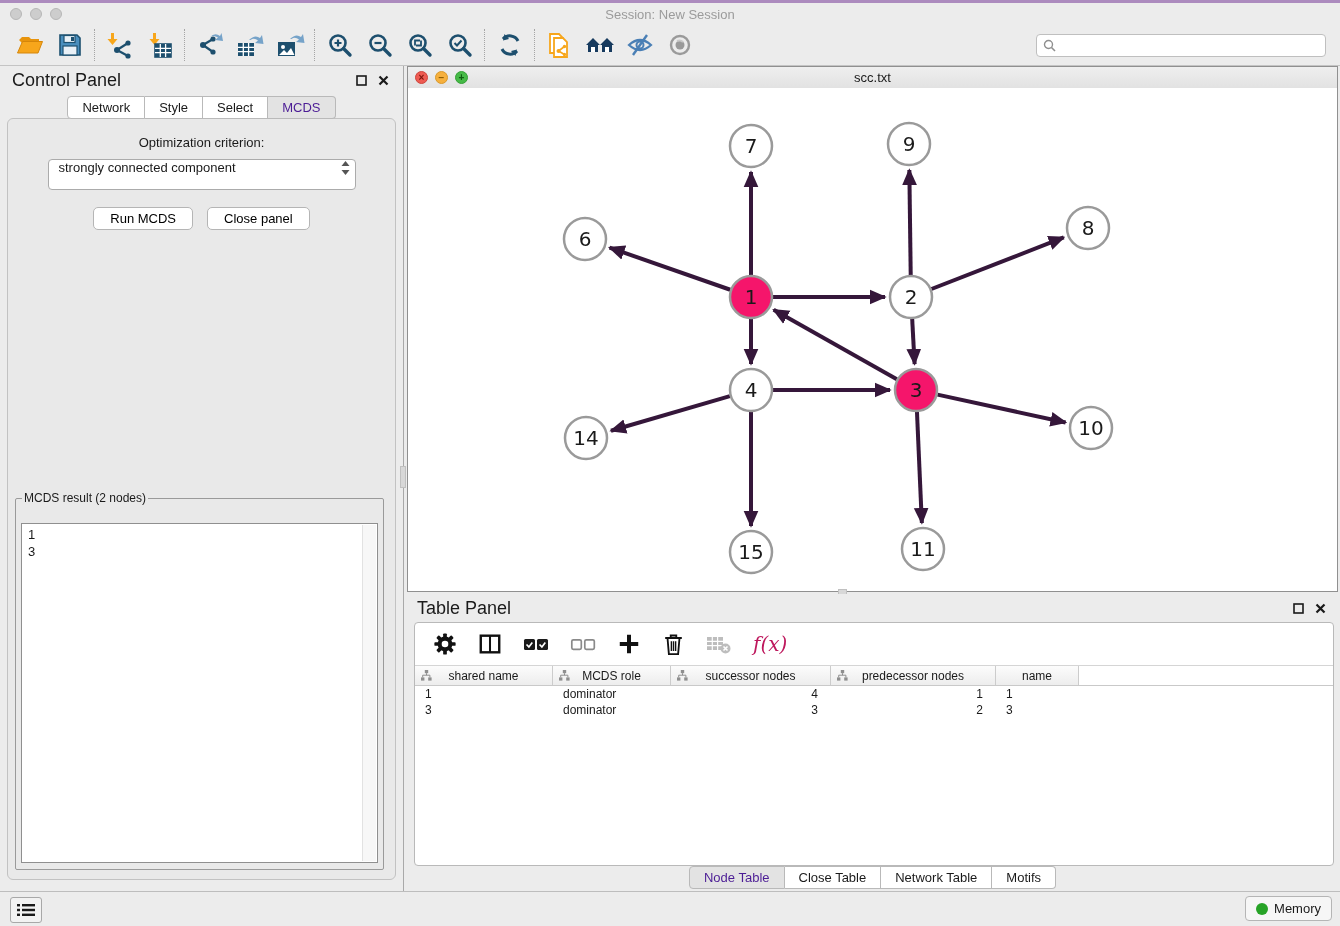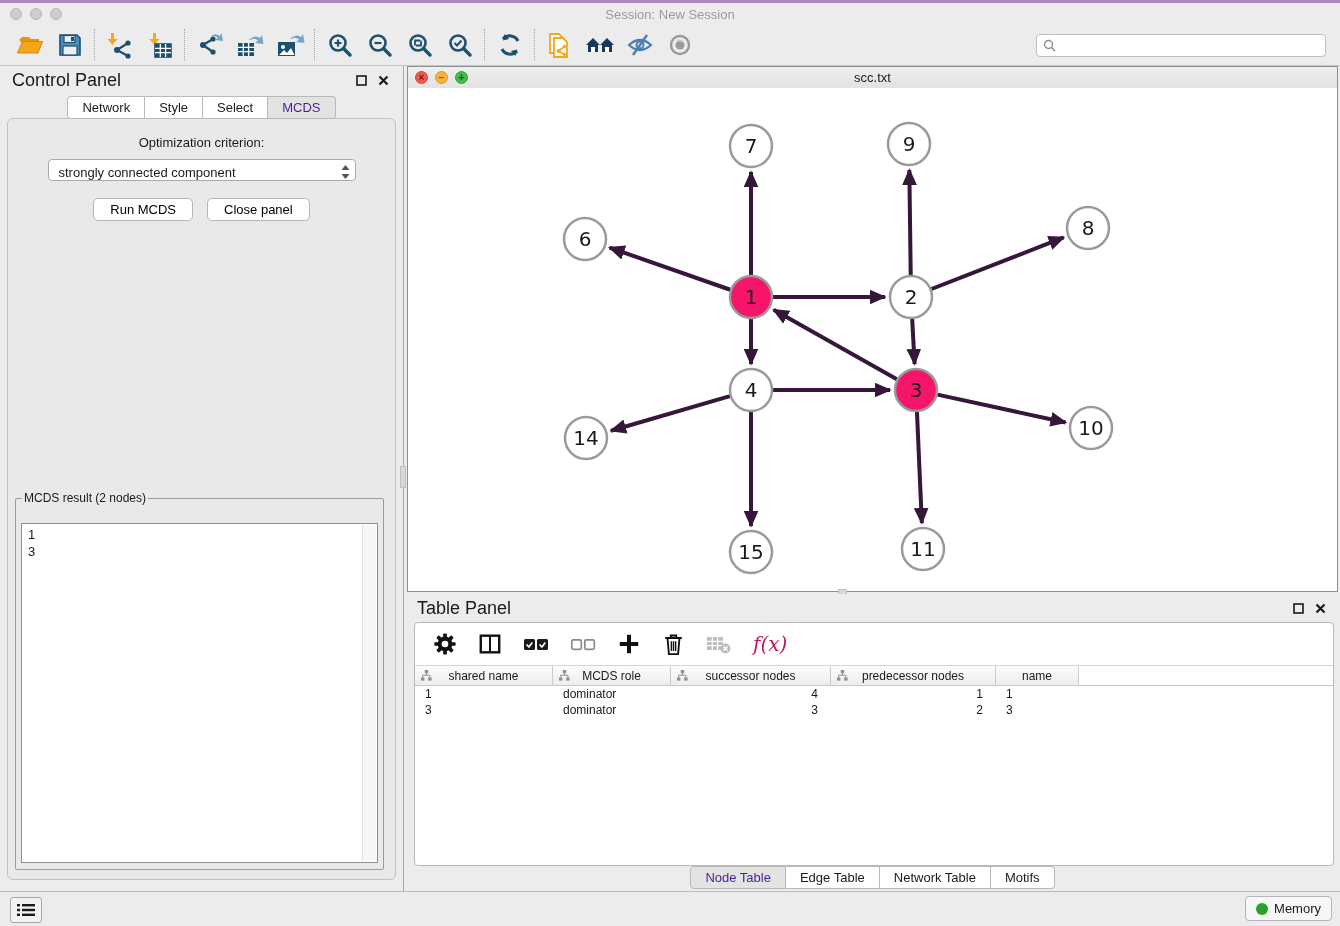--- a/index.html
+++ b/index.html
@@ -29,22 +29,22 @@
   .panel-head .spacer{flex:1;}
   .mini-btn{width:16px;height:16px;display:flex;align-items:center;justify-content:center;margin-left:6px;}
   .cp-tabs{position:absolute;top:30px;left:0;right:0;display:flex;justify-content:center;z-index:2;}
   .seg{font-size:13px;padding:3px 14px;background:#fff;border:1px solid #B9B9B9;border-left:none;cursor:default;}
   .seg:first-child{border-left:1px solid #B9B9B9;border-radius:4px 0 0 4px;}
   .seg:last-child{border-radius:0 4px 4px 0;}
   .seg.active{background:#E3E3E3;color:#4c1d95;}
   .cp-box{position:absolute;left:7px;right:7px;top:52px;bottom:12px;background:#E9E9E9;
     border:1px solid #C2C2C2;border-radius:6px;}
   .opt-label{margin-top:16px;text-align:center;font-size:13px;}
-  .dropdown{margin:9px auto 17px;width:308px;height:22px;background:#fff;border:1px solid #ABABAB;
-    border-radius:4px;display:flex;align-items:flex-end;padding:0 4px 0 10px;box-sizing:border-box;font-size:13px;}
+  .dropdown{margin:9px auto 17px;width:308px;height:31px;background:#fff;border:1px solid #ABABAB;
+    border-radius:4px;display:flex;align-items:flex-start;padding:0 4px 0 10px;box-sizing:border-box;font-size:13px;}
   .dropdown .dd-label{flex:1;}
   .btn-row{display:flex;justify-content:center;gap:14px;margin-top:12px;}
   .push-btn{font-size:13px;font-family:"Liberation Sans",sans-serif;background:#fff;border:1px solid #B5B5B5;
     border-radius:5px;padding:3px 16px;cursor:default;}
   fieldset.result{position:absolute;left:7px;right:11px;top:372px;bottom:9px;border:1px solid #9A9A9A;
     margin:0;padding:4px;border-radius:2px;}
   fieldset.result legend{font-size:12px;padding:0 2px;margin-left:2px;}
   .result-area{position:absolute;left:5px;right:5px;top:18px;bottom:6px;background:#fff;
     border:1px solid #8F8F8F;font-size:13px;line-height:17px;padding:2px 6px;box-sizing:border-box;}
   .result-scroll{position:absolute;top:1px;bottom:1px;right:1px;width:13px;background:#F7F7F7;border-left:1px solid #E2E2E2;}
@@ -518,21 +518,21 @@
         <div class="g-cell c0">3</div>
         <div class="g-cell c1">dominator</div>
         <div class="g-cell c2 g-right">3</div>
         <div class="g-cell c3 g-right">2</div>
         <div class="g-cell c4">3</div>
       </div>
     </div>
 
     <div class="tp-tabs">
       <div class="seg active">Node Table</div>
-      <div class="seg">Edge Table</div>
+      <div class="seg">Close Table</div>
       <div class="seg">Network Table</div>
       <div class="seg">Motifs</div>
     </div>
   </div>
 
   <div class="statusbar">
     <div class="list-btn">
       <svg width="18" height="14" viewBox="0 0 18 14">
         <rect x="0" y="1" width="3" height="2.4" fill="#1a1a1a"></rect>
           <rect x="5" y="1" width="13" height="2.4" fill="#1a1a1a"></rect>

